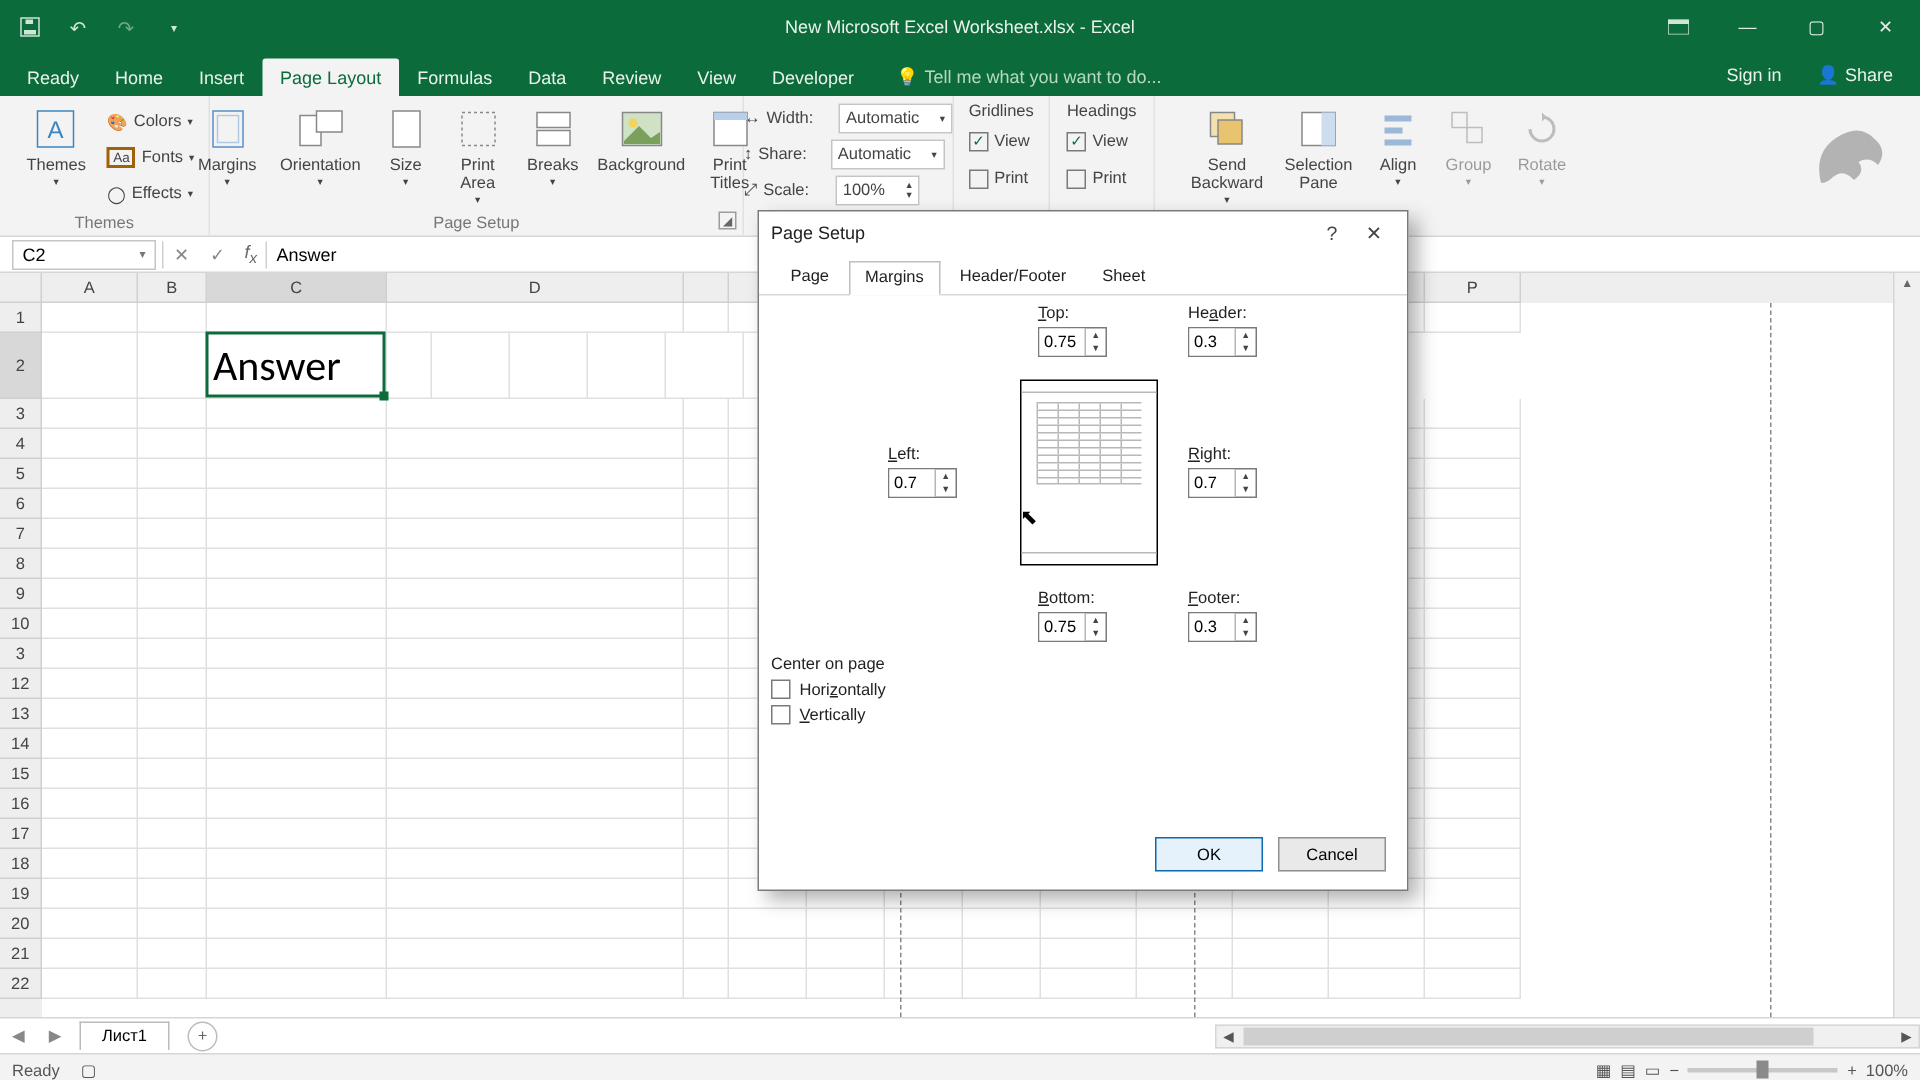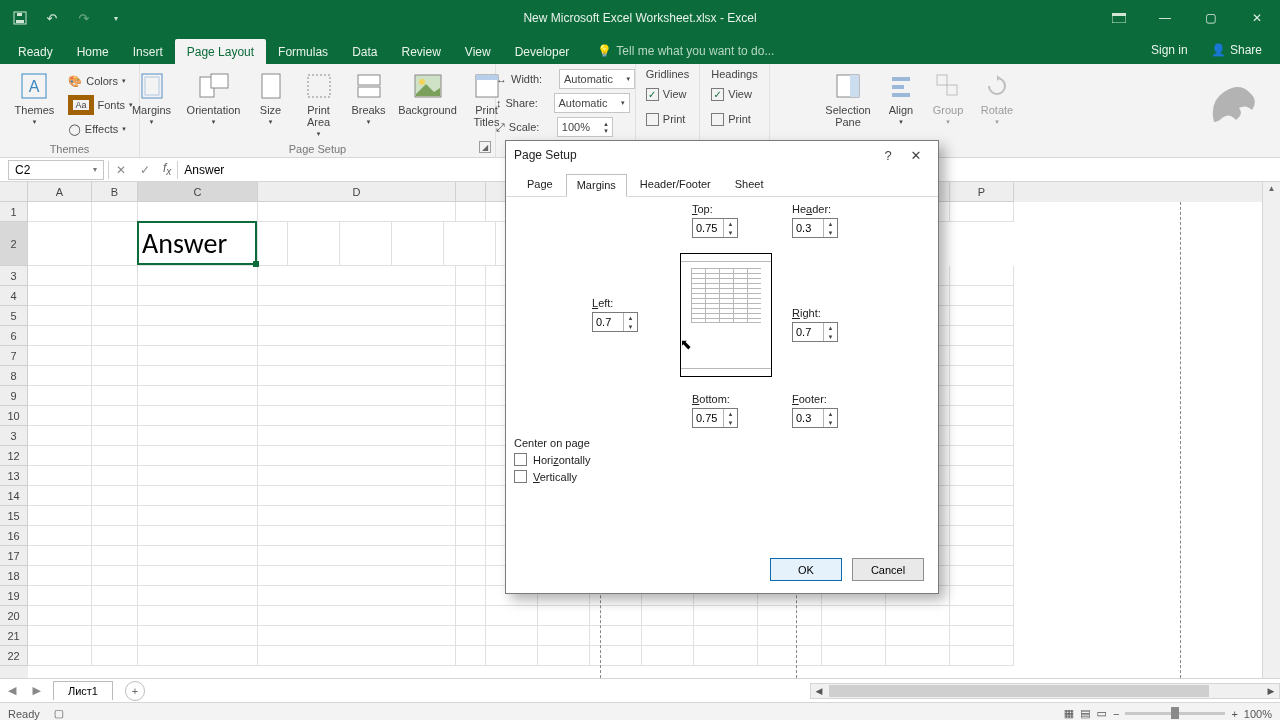--- a/index.html
+++ b/index.html
@@ -169,21 +169,21 @@
         <span>Themes</span>
           <span style="font-size:7px">▾</span>
       </div>
       <div style="display:flex;flex-direction:column;gap:2px;padding-top:2px">
         <div class="smallrow">
             <span>🎨</span>
             <span>Colors</span> 
             <span style="font-size:7px">▾</span>
           </div>
         <div class="smallrow">
-            <span style="border:5px solid #a16207;padding:0 2px;font-size:9px">Aa</span>
+            <span style="border:2px solid #a16207;padding:0 2px;font-size:9px">Aa</span>
             <span>Fonts</span> 
             <span style="font-size:7px">▾</span>
           </div>
         <div class="smallrow">
             <span>◯</span>
             <span>Effects</span> 
             <span style="font-size:7px">▾</span>
           </div>
       </div>
     </div>
@@ -321,20 +321,31 @@
       <div class="smallrow">
           <span class="chk"></span>
           <span>Print</span>
         </div>
     </div>
     <div class="glabel">&nbsp;</div>
   </div>
 
   <div class="rgroup" style="width:300px;border-right:none">
     <div class="body">
+      <div class="bigbtn" style="width:56px">
+          <div class="ic">
+            <svg width="26" height="26">
+              <rect x="2" y="2" width="16" height="16" fill="#f3e2b0" stroke="#888"></rect>
+              <rect x="7" y="7" width="16" height="16" fill="#e8c471" stroke="#888"></rect>
+            </svg>
+          </div>
+          <span style="white-space:pre-line">Send
+Backward</span>
+          <span style="font-size:7px">▾</span>
+        </div>
       <div class="bigbtn" style="width:54px">
           <div class="ic">
             <svg width="26" height="26">
               <rect x="2" y="2" width="22" height="22" fill="#fff" stroke="#888"></rect>
               <rect x="15" y="2" width="9" height="22" fill="#cdddf0"></rect>
             </svg>
           </div>
           <span style="white-space:pre-line">Selection
 Pane</span>
         </div>
@@ -864,21 +875,21 @@
       <span class="mglabel"><span class="ul">L</span>eft:</span>
       <div class="spin">
           <input value="0.7" style="">
           <div class="arrs">
             <div>▲</div>
             <div>▼</div>
           </div>
         </div>
     </div>
 
-    <div style="position:absolute;left:286px;top:110px">
+    <div style="position:absolute;left:286px;top:100px">
       <span class="mglabel"><span class="ul">R</span>ight:</span>
       <div class="spin">
           <input value="0.7" style="">
           <div class="arrs">
             <div>▲</div>
             <div>▼</div>
           </div>
         </div>
     </div>
 

